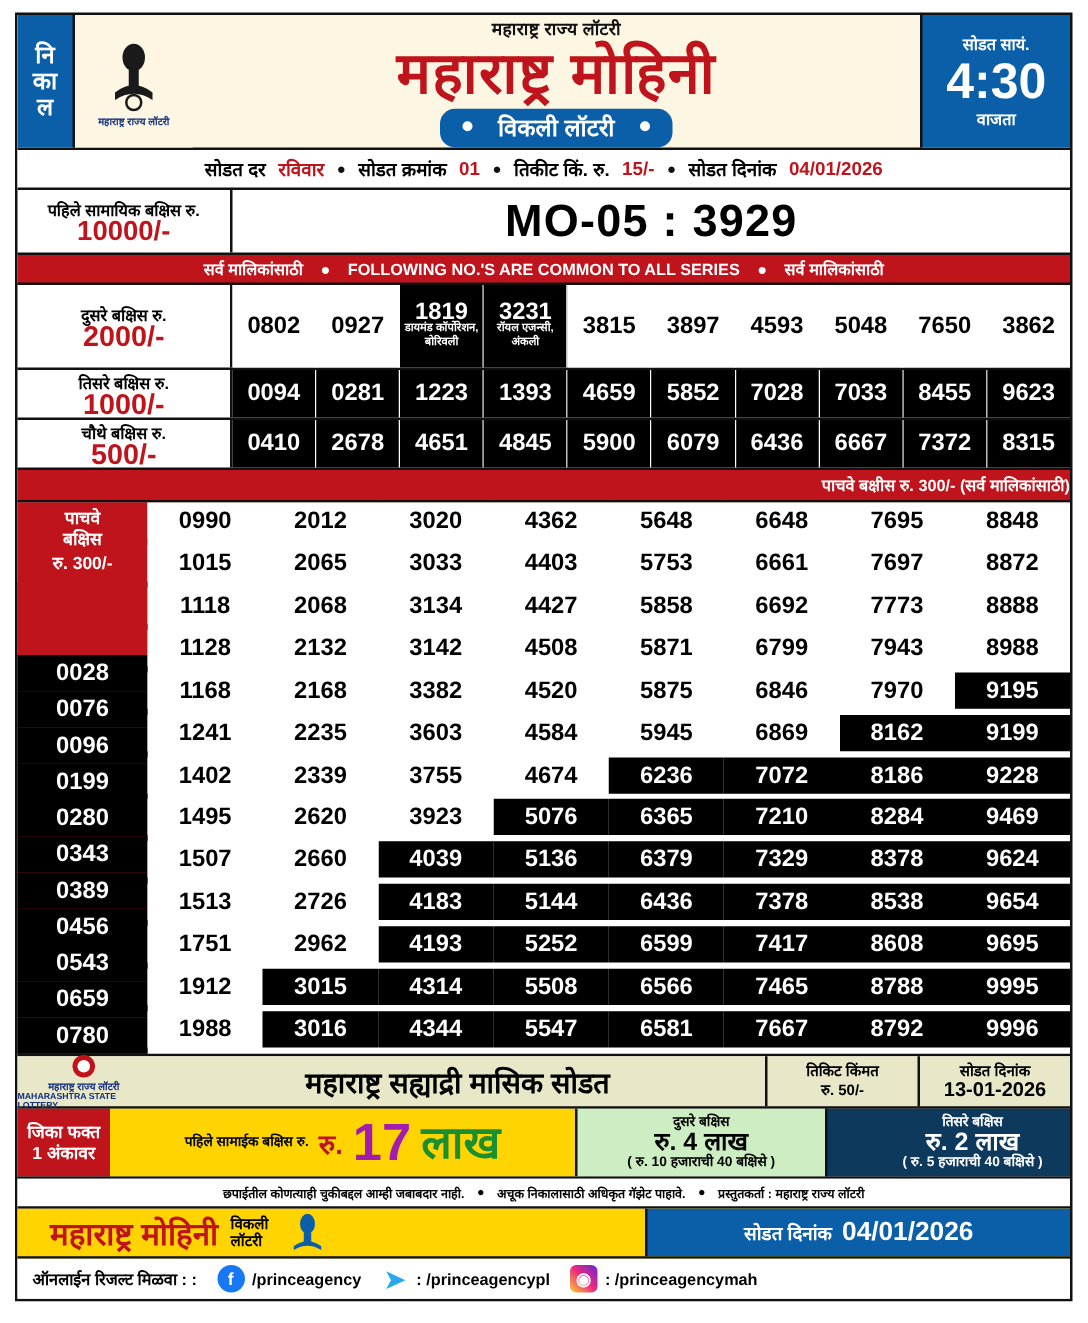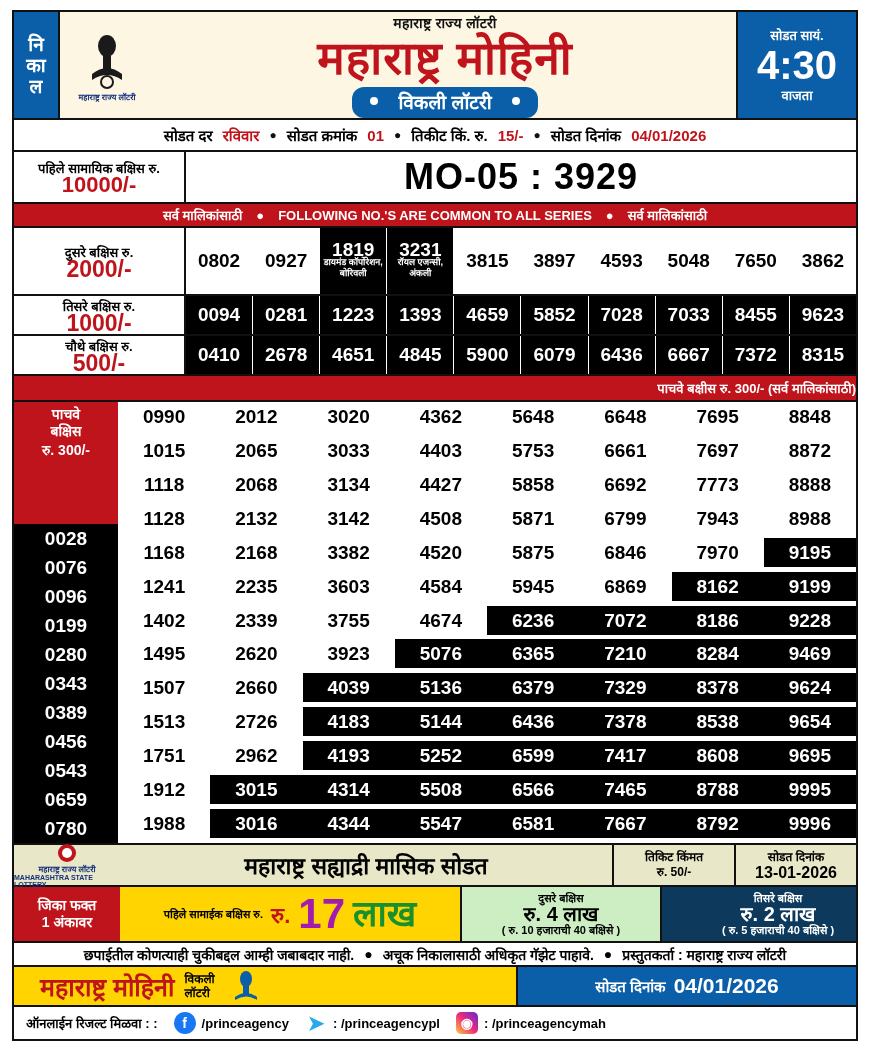--- a/index.html
+++ b/index.html
@@ -167,21 +167,21 @@
   .promo1 .p-price, .promo1 .p-date {
     width: 122px; text-align: center; font-size: 12px; font-weight: bold; line-height: 15px;
     border-left: 2px solid #111; height: 100%; display:flex; flex-direction:column;
     align-items:center; justify-content:center;
   }
   .promo1 .p-date .d2 { font-size: 16px; }
 
   .promo2 { display: flex; border-bottom: 2px solid #111; height: 56px; }
   .promo2 .blk { display: flex; flex-direction: column; align-items: center; justify-content: center; }
   .promo2 .b1 {
-    width: 106px; background: #c0141c; color: #fff; font-size: 14px; font-weight: bold;
+    width: 74px; background: #c0141c; color: #fff; font-size: 14px; font-weight: bold;
     line-height: 17px;
   }
   .promo2 .b2 {
     flex: 1; background: #ffd400; flex-direction: row; gap: 8px;
   }
   .promo2 .b2 .small { font-size: 11px; font-weight: bold; line-height: 13px; text-align:center; }
   .promo2 .b2 .rs { font-size: 22px; font-weight: bold; color: #c0141c; }
   .promo2 .b2 .big { font-size: 42px; font-weight: bold; color: #a21caf; line-height: 44px; }
   .promo2 .b2 .lakh { font-size: 36px; font-weight: bold; color: #1a8f2e; line-height: 40px; }
   .promo2 .b3 {
@@ -192,21 +192,21 @@
   .promo2 .b3 .t3 { font-size: 11px; font-weight: bold; }
   .promo2 .b4 {
     width: 196px; background: #0d3a5c; color: #fff; border-left: 2px solid #111; line-height: 16px; padding-left: 38px;
   }
   .promo2 .b4 .t1 { font-size: 11px; font-weight: bold; }
   .promo2 .b4 .t2 { font-size: 20px; font-weight: bold; }
   .promo2 .b4 .t3 { font-size: 11px; font-weight: bold; }
 
   .disclaim {
     height: 24px; display: flex; align-items: center; justify-content: center;
-    gap: 10px; font-size: 14px; font-weight: bold; border-bottom: 2px solid #111;
+    gap: 10px; font-size: 10px; font-weight: bold; border-bottom: 2px solid #111;
     background: #fff;
   }
 
   
   .foot1 { display: flex; align-items: center; background: #ffd400; border-bottom: 2px solid #111; height: 40px; }
   .foot1 .f-title { padding-left: 26px; font-size: 25px; font-weight: bold; color: #c0141c; }
   .foot1 .f-sub { margin-left: 10px; font-size: 12px; font-weight: bold; line-height: 14px; }
   .foot1 .f-emb { margin-left: 14px; width: 34px; display:flex; align-items:center; justify-content:center; }
   .foot1 .f-date {
     margin-left: auto; background: #0a5fa8; color: #fff; height: 100%;

